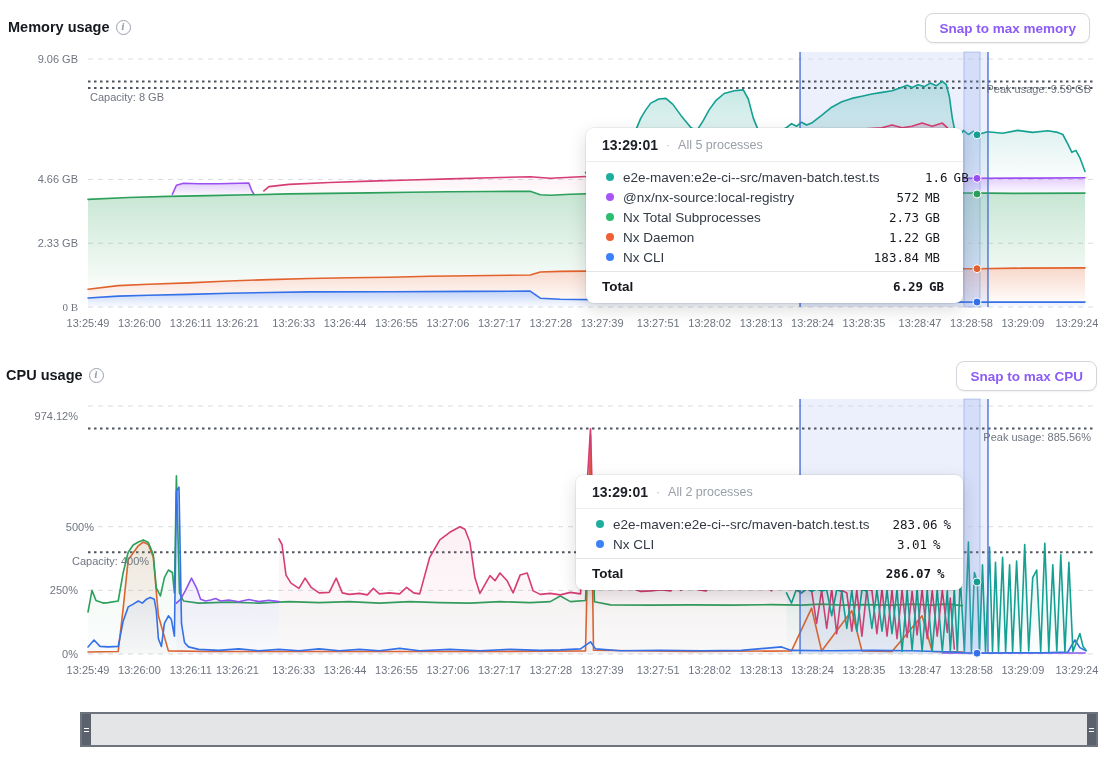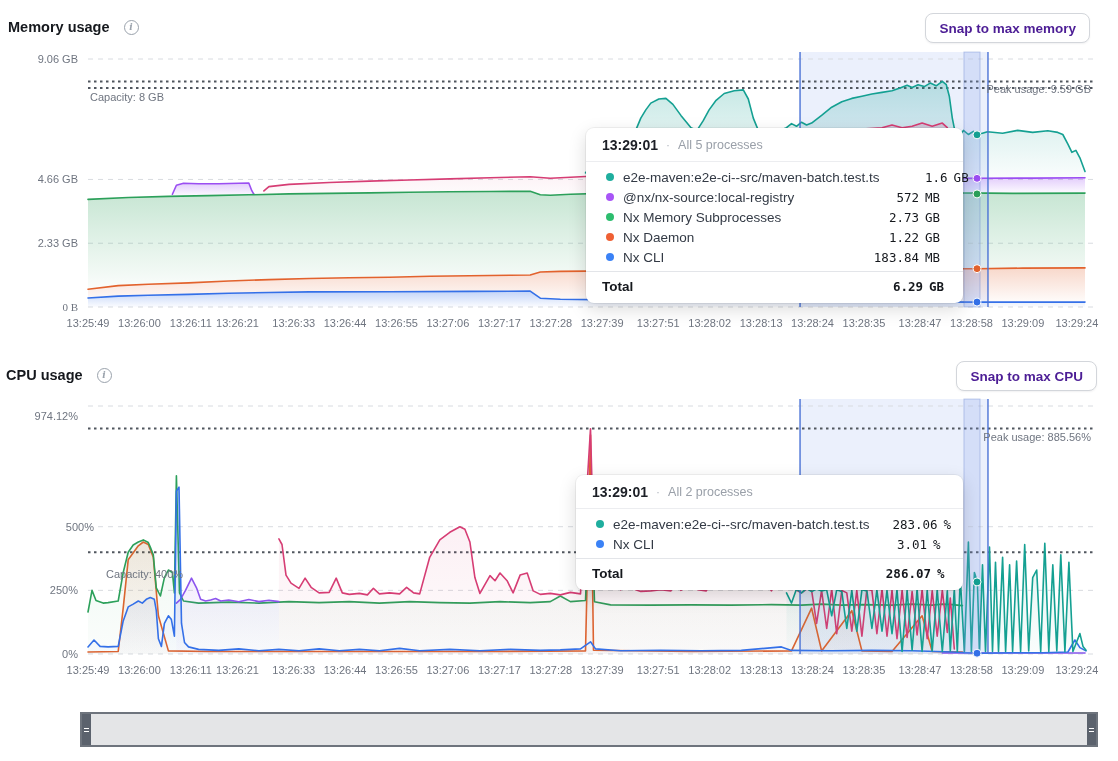--- a/index.html
+++ b/index.html
@@ -1,19 +1,19 @@
 <!DOCTYPE html>
 <html><head>
 <meta charset="utf-8">
 <style>
   html,body{margin:0;padding:0}
   body{width:1118px;height:761px;position:relative;font-family:"Liberation Sans",sans-serif;background:#ffffff;overflow:hidden}
-  .chart-title{position:absolute;display:flex;align-items:center;gap:14px;font-size:14.5px;font-weight:700;color:#15181d;z-index:6}
+  .chart-title{position:absolute;display:flex;align-items:center;gap:6px;font-size:14.5px;font-weight:700;color:#15181d;z-index:6}
   .info{width:13px;height:13px;border:1.2px solid #9aa2ac;border-radius:50%;display:inline-flex;align-items:center;justify-content:center;font-family:"DejaVu Serif",serif;font-style:italic;font-size:9px;color:#9aa2ac}
-  .snap-btn{position:absolute;height:30px;padding:0 13px;background:#fff;border:1px solid #d3d6db;border-radius:8px;font-family:"Liberation Sans",sans-serif;font-weight:600;font-size:13.5px;color:#4c1d95;box-shadow:0 1px 2px rgba(16,24,40,.06);cursor:pointer;z-index:6}
+  .snap-btn{position:absolute;height:30px;padding:0 13px;background:#fff;border:1px solid #d3d6db;border-radius:8px;font-family:"Liberation Sans",sans-serif;font-weight:600;font-size:13.5px;color:#8b5cf6;box-shadow:0 1px 2px rgba(16,24,40,.06);cursor:pointer;z-index:6}
   #chart-svg{position:absolute;left:0;top:0;z-index:1}
   #labels{position:absolute;inset:0;z-index:2;pointer-events:none}
   .ylabel,.xlabel,.linelabel{position:absolute;font-size:11px;color:#6f7580;white-space:nowrap}
   .ylabel{text-align:right}
   .xlabel{transform:translateX(-50%)}
   .tooltip{position:absolute;background:#fff;border-radius:8px;box-shadow:0 0 0 1px rgba(0,0,0,.05),0 6px 18px rgba(0,0,0,.15);z-index:5}
   .tt-head{display:flex;align-items:center;gap:8px;padding:9px 16px 8px;border-bottom:1px solid #ecedf0}
   .tt-time{font-size:14px;font-weight:700;color:#1c1f26}
   .tt-sep{color:#b3b8c0;font-size:12px}
   .tt-sub{font-size:12.5px;color:#9aa0a9}
@@ -174,21 +174,21 @@
     <div class="xlabel" style="left: 812.505px; top: 317px;">13:28:24</div>
     <div class="xlabel" style="left: 863.961px; top: 317px;">13:28:35</div>
     <div class="xlabel" style="left: 920.039px; top: 317px;">13:28:47</div>
     <div class="xlabel" style="left: 971.495px; top: 317px;">13:28:58</div>
     <div class="xlabel" style="left: 1022.85px; top: 317px;">13:29:09</div>
     <div class="xlabel" style="left: 1076.92px; top: 317px;">13:29:24</div>
     <div class="ylabel" style="left: 0px; width: 78px; top: 410px;">974.12%</div>
     <div class="ylabel" style="left: 16px; width: 78px; top: 520.706px;">500%</div>
     <div class="ylabel" style="left: 0px; width: 78px; top: 584.353px;">250%</div>
     <div class="ylabel" style="left: 0px; width: 78px; top: 648px;">0%</div>
-    <div class="linelabel" style="left: 106px; top: 555.164px; margin-top: 13px;">Capacity: 400%</div>
+    <div class="linelabel" style="left: 72px; top: 555.164px;">Capacity: 400%</div>
     <div class="linelabel" style="right: 27px; top: 430.546px;">Peak usage: 885.56%</div>
     <div class="xlabel" style="left: 88px; top: 664px;">13:25:49</div>
     <div class="xlabel" style="left: 139.456px; top: 664px;">13:26:00</div>
     <div class="xlabel" style="left: 190.811px; top: 664px;">13:26:11</div>
     <div class="xlabel" style="left: 237.544px; top: 664px;">13:26:21</div>
     <div class="xlabel" style="left: 293.724px; top: 664px;">13:26:33</div>
     <div class="xlabel" style="left: 345.079px; top: 664px;">13:26:44</div>
     <div class="xlabel" style="left: 396.535px; top: 664px;">13:26:55</div>
     <div class="xlabel" style="left: 447.89px; top: 664px;">13:27:06</div>
     <div class="xlabel" style="left: 499.346px; top: 664px;">13:27:17</div>
@@ -231,21 +231,21 @@
         <span class="tt-unit" style="width: 18px;">GB</span>
       </div>
       <div class="tt-row">
         <span class="tt-dot" style="background: rgb(168, 85, 247);"></span>
         <span class="tt-name">@nx/nx-source:local-registry</span>
         <span class="tt-val">572</span>
         <span class="tt-unit" style="width: 18px;">MB</span>
       </div>
       <div class="tt-row">
         <span class="tt-dot" style="background: rgb(45, 189, 110);"></span>
-        <span class="tt-name">Nx Memory Subprocesses</span>
+        <span class="tt-name">Nx Total Subprocesses</span>
         <span class="tt-val">2.73</span>
         <span class="tt-unit" style="width: 18px;">GB</span>
       </div>
       <div class="tt-row">
         <span class="tt-dot" style="background: rgb(239, 96, 52);"></span>
         <span class="tt-name">Nx Daemon</span>
         <span class="tt-val">1.22</span>
         <span class="tt-unit" style="width: 18px;">GB</span>
       </div>
       <div class="tt-row">

